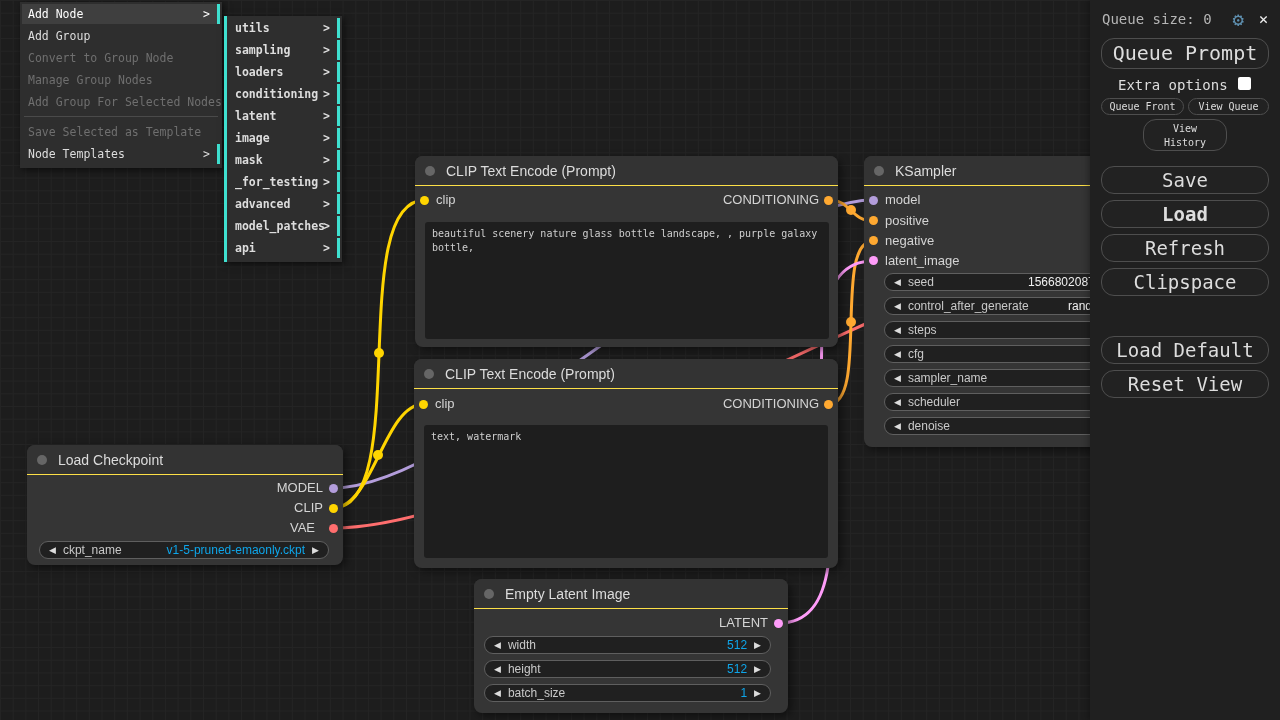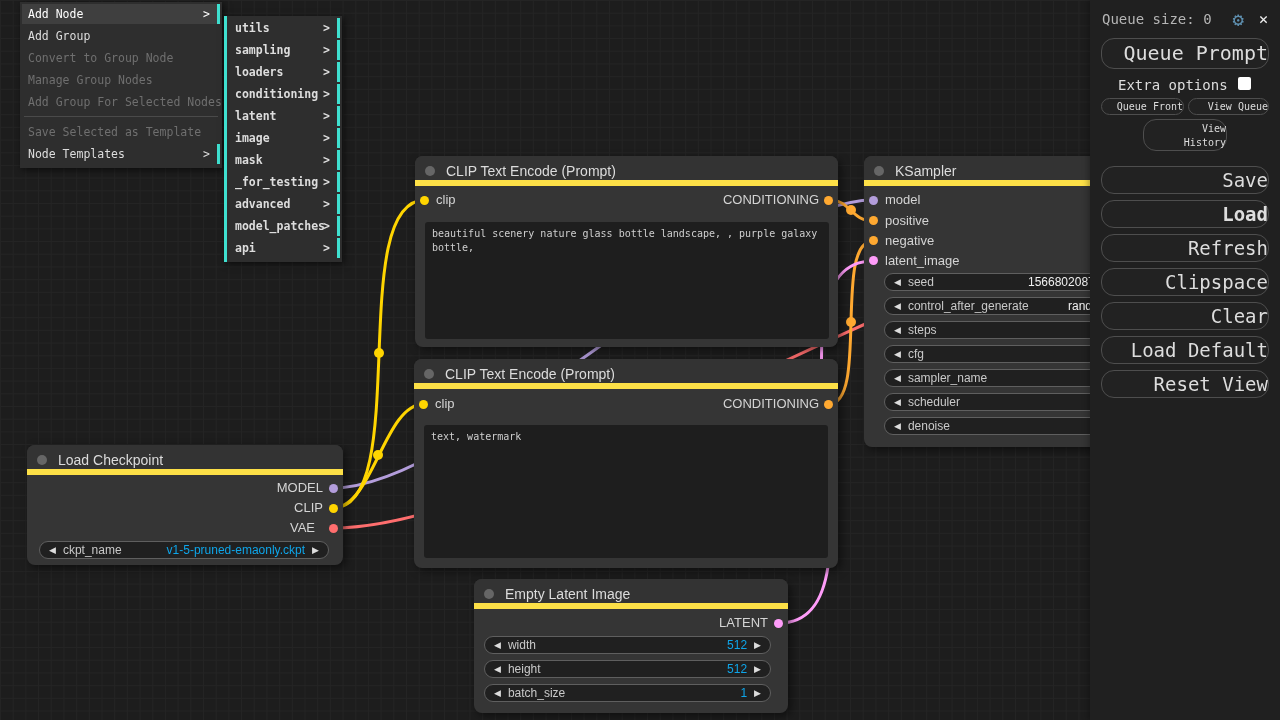--- a/index.html
+++ b/index.html
@@ -8,21 +8,21 @@
     background-image:linear-gradient(#242424 1px, transparent 1px),
                      linear-gradient(90deg, #242424 1px, transparent 1px);
     background-size:12.7px 12.7px;
     font-family:"Liberation Sans",sans-serif;}
   
   #wires{position:absolute;left:0;top:0;z-index:1;}
   
   .node{position:absolute;background:#353535;border-radius:8px;
     box-shadow:3px 3px 9px rgba(0,0,0,.5);z-index:2;}
   .node-title{height:30px;background:#333333;border-radius:8px 8px 0 0;
-    border-bottom:6px solid #fde047;color:#dcdcdc;font-size:14px;line-height:30px;
+    border-bottom:1px solid #fde047;color:#dcdcdc;font-size:14px;line-height:30px;
     padding-left:31px;position:relative;box-sizing:border-box;}
   .node-dot{position:absolute;left:10px;top:10px;width:10px;height:10px;border-radius:50%;background:#666;}
   .port{position:absolute;width:9px;height:9px;border-radius:50%;z-index:3;}
   .port-label{position:absolute;font-size:13px;line-height:14px;color:#d4d4d4;white-space:nowrap;}
   .out-label{text-align:right;}
   .node-text{position:absolute;background:#1e1e1e;border-radius:3px;color:#cfcfcf;
     font:10px/1.35 "DejaVu Sans Mono",monospace;padding:5px 7px;box-sizing:border-box;
     white-space:pre-wrap;overflow:hidden;}
   .widget{position:absolute;height:18px;background:#202020;border:1px solid #5f5f5f;
     border-radius:10px;display:flex;align-items:center;font-size:12px;color:#c9c9c9;
@@ -38,21 +38,21 @@
   .ctx-item.hl{background:#3f3f3f;color:#ffffff;}
   .ctx-item.dis{color:#6f6f6f;}
   .ctx-item.sub{border-right:3px solid #3fe0d0;}
   .ctx-arrow{position:absolute;right:7px;top:0;}
   .ctx-sep{height:1px;background:#4a4a4a;margin:4px 2px 5px 2px;}
   #submenu{border-left:3px solid #3fe0d0;}
   
   #sidebar{position:absolute;left:1090px;top:0;width:190px;height:720px;background:#202020;
     z-index:10;font-family:"DejaVu Sans Mono",monospace;box-shadow:-2px 0 6px rgba(0,0,0,.3);}
   .sbtn{position:absolute;background:#222222;border:1px solid #4e4e4e;border-radius:13px;
-    color:#dddddd;text-align:right;font-family:"DejaVu Sans Mono",monospace;box-sizing:border-box;cursor:pointer;}
+    color:#dddddd;text-align:center;font-family:"DejaVu Sans Mono",monospace;box-sizing:border-box;cursor:pointer;}
   #queue-size{position:absolute;left:12px;top:11px;font-size:14px;color:#b5b5b5;}
   #gear{position:absolute;right:36px;top:8px;font-size:19px;color:#5e8faf;cursor:pointer;}
   #close-x{position:absolute;right:12px;top:10px;font-size:15px;color:#eeeeee;font-weight:bold;cursor:pointer;}
   #extra-label{position:absolute;left:28px;top:77px;font-size:14px;color:#dddddd;}
   #extra-cb{position:absolute;left:148px;top:77px;width:13px;height:13px;background:#ffffff;border-radius:2px;cursor:pointer;}
 </style>
 </head>
 <body>
 
 <div id="stage">
@@ -197,21 +197,20 @@
     <div class="sbtn" style="left:11px;top:98px;width:83px;height:17px;font-size:10px;line-height:15px;">Queue Front</div>
     <div class="sbtn" style="left:98px;top:98px;width:81px;height:17px;font-size:10px;line-height:15px;">View Queue</div>
     <div class="sbtn" style="left:53px;top:119px;width:84px;height:32px;font-size:10px;line-height:14px;padding-top:2px;">
       <div>View</div>
       <div>History</div>
     </div>
     <div class="sbtn" style="left:11px;top:166px;width:168px;height:28px;font-size:19px;line-height:26px;">Save</div>
     <div class="sbtn" style="left:11px;top:200px;width:168px;height:28px;font-size:19px;line-height:26px;font-weight:bold;">Load</div>
     <div class="sbtn" style="left:11px;top:268px;width:168px;height:28px;font-size:19px;line-height:26px;">Clipspace</div>
     <div class="sbtn" style="left:11px;top:234px;width:168px;height:28px;font-size:19px;line-height:26px;">Refresh</div>
-    <div class="sbtn" style="left:11px;top:302px;width:168px;height:28px;font-size:19px;line-height:26px;">Clear</div>
     <div class="sbtn" style="left:11px;top:336px;width:168px;height:28px;font-size:19px;line-height:26px;">Load Default</div>
     <div class="sbtn" style="left:11px;top:370px;width:168px;height:28px;font-size:19px;line-height:26px;">Reset View</div>
   </div>
 
   <div class="ctx" style="left:0;top:2px;width:202px;">
     <div class="ctx-item hl sub">
       <span>Add Node</span>
       <span class="ctx-arrow">&gt;</span>
     </div>
     <div class="ctx-item">

